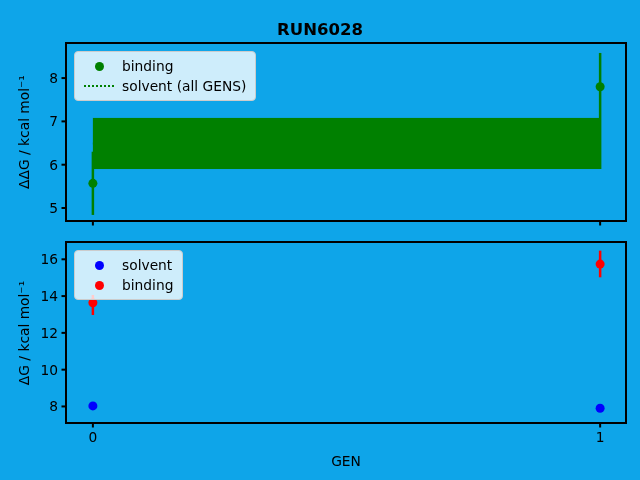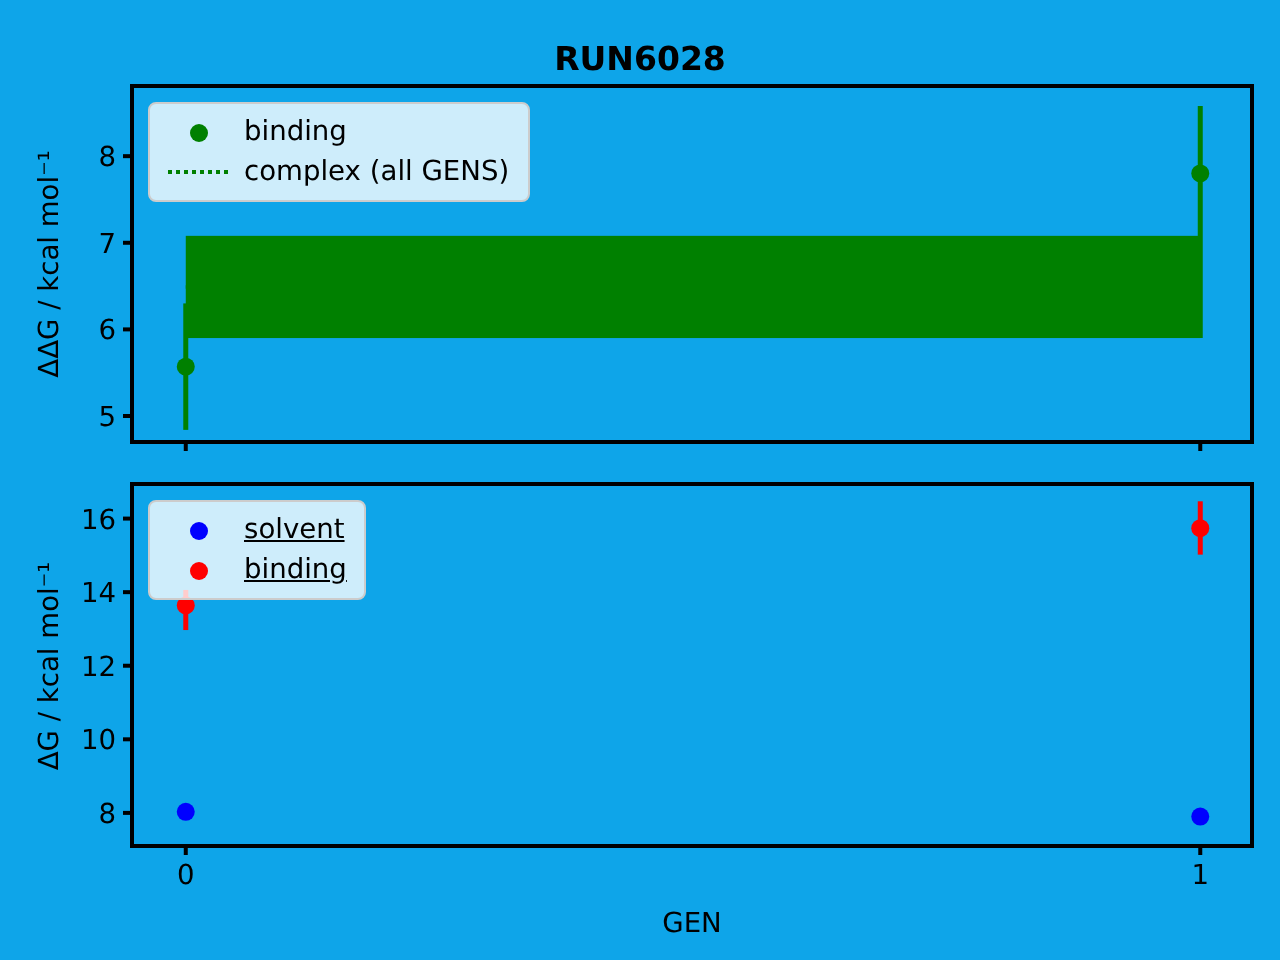--- a/index.html
+++ b/index.html
@@ -76,25 +76,25 @@
     <div class="legend-row">
       <span class="legend-handle">
         <span class="dot" style="background: rgb(0, 128, 0);"></span>
       </span>
       <span class="legend-label">binding</span>
     </div>
     <div class="legend-row">
       <span class="legend-handle">
         <span class="dotted-line" style="border-top-color: rgb(0, 128, 0);"></span>
       </span>
-      <span class="legend-label">complex (all GENS)</span>
+      <span class="legend-label">solvent (all GENS)</span>
     </div>
   </div>
 
-  <div class="legend" style="left:74px;top:250px;text-decoration:underline;">
+  <div class="legend" style="left:74px;top:250px;">
     <div class="legend-row">
       <span class="legend-handle">
         <span class="dot" style="background: rgb(0, 0, 255);"></span>
       </span>
       <span class="legend-label">solvent</span>
     </div>
     <div class="legend-row">
       <span class="legend-handle">
         <span class="dot" style="background: rgb(255, 0, 0);"></span>
       </span>

